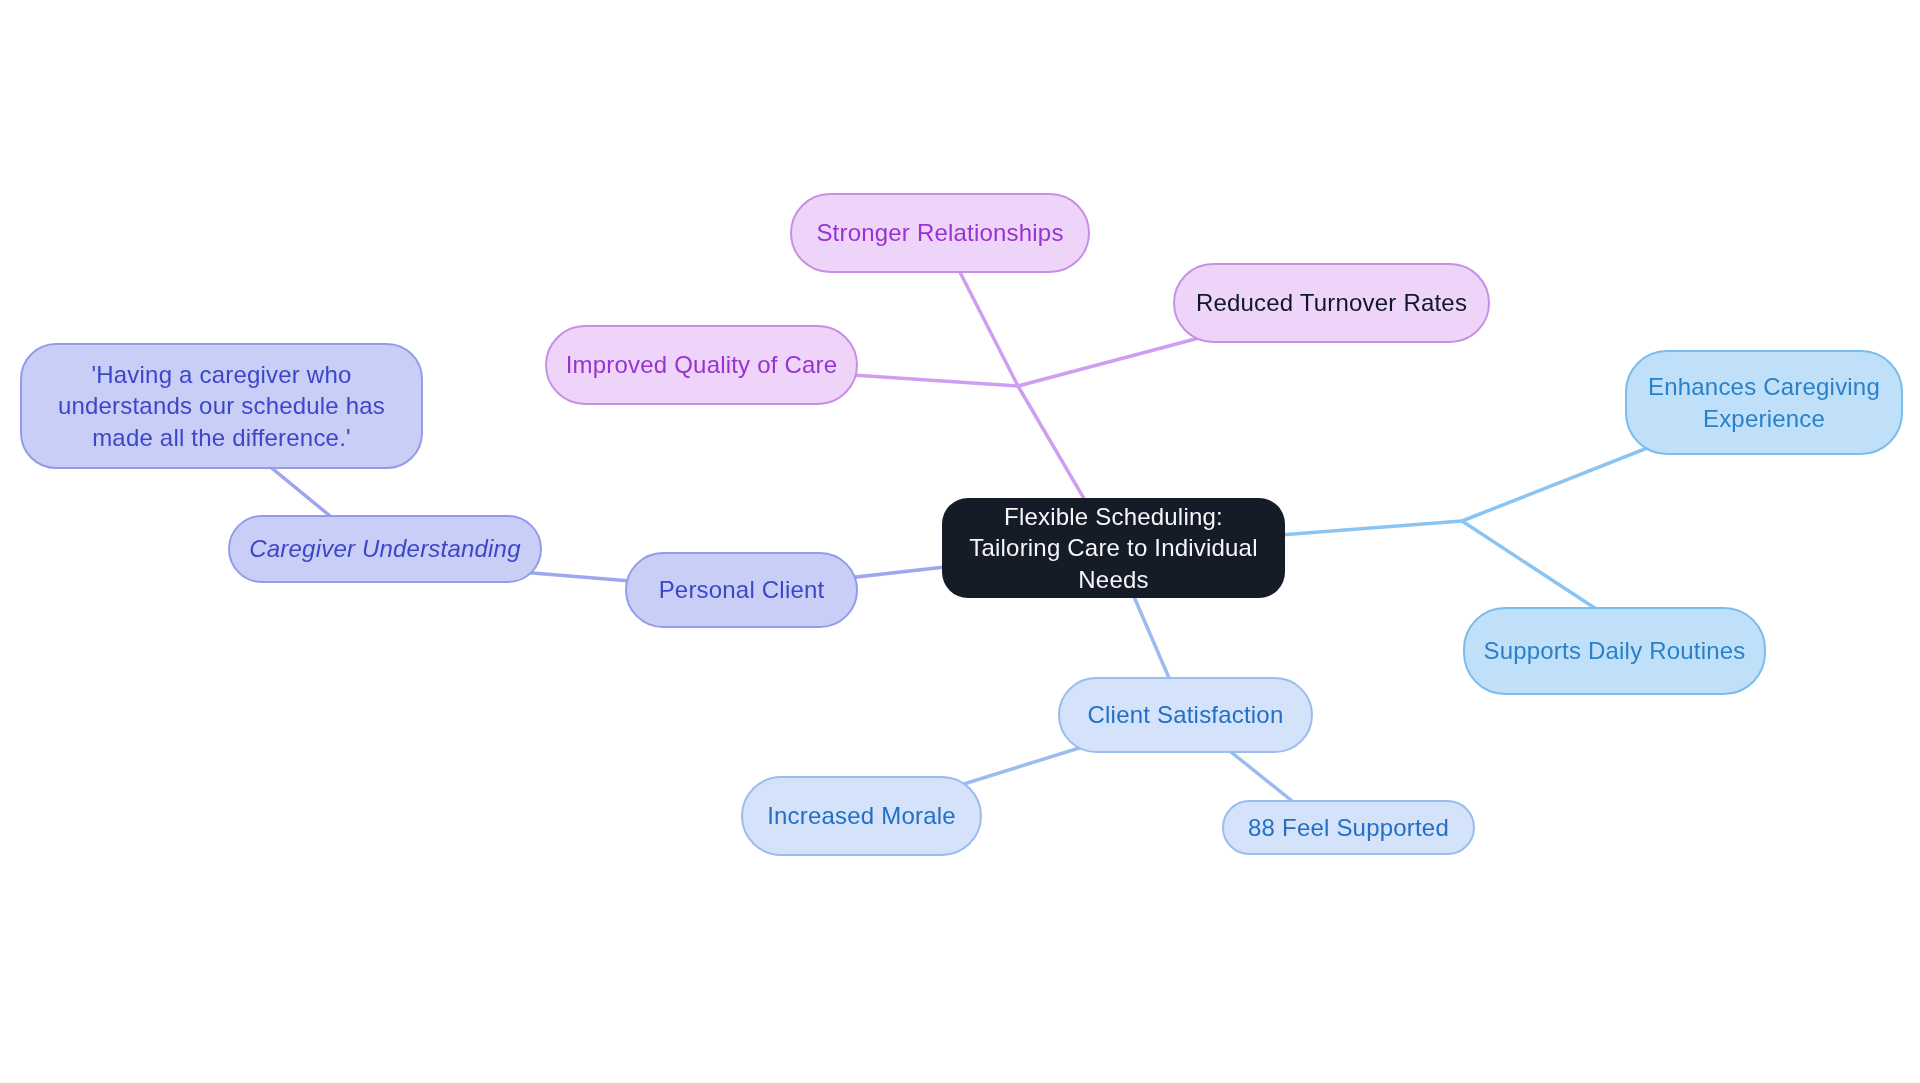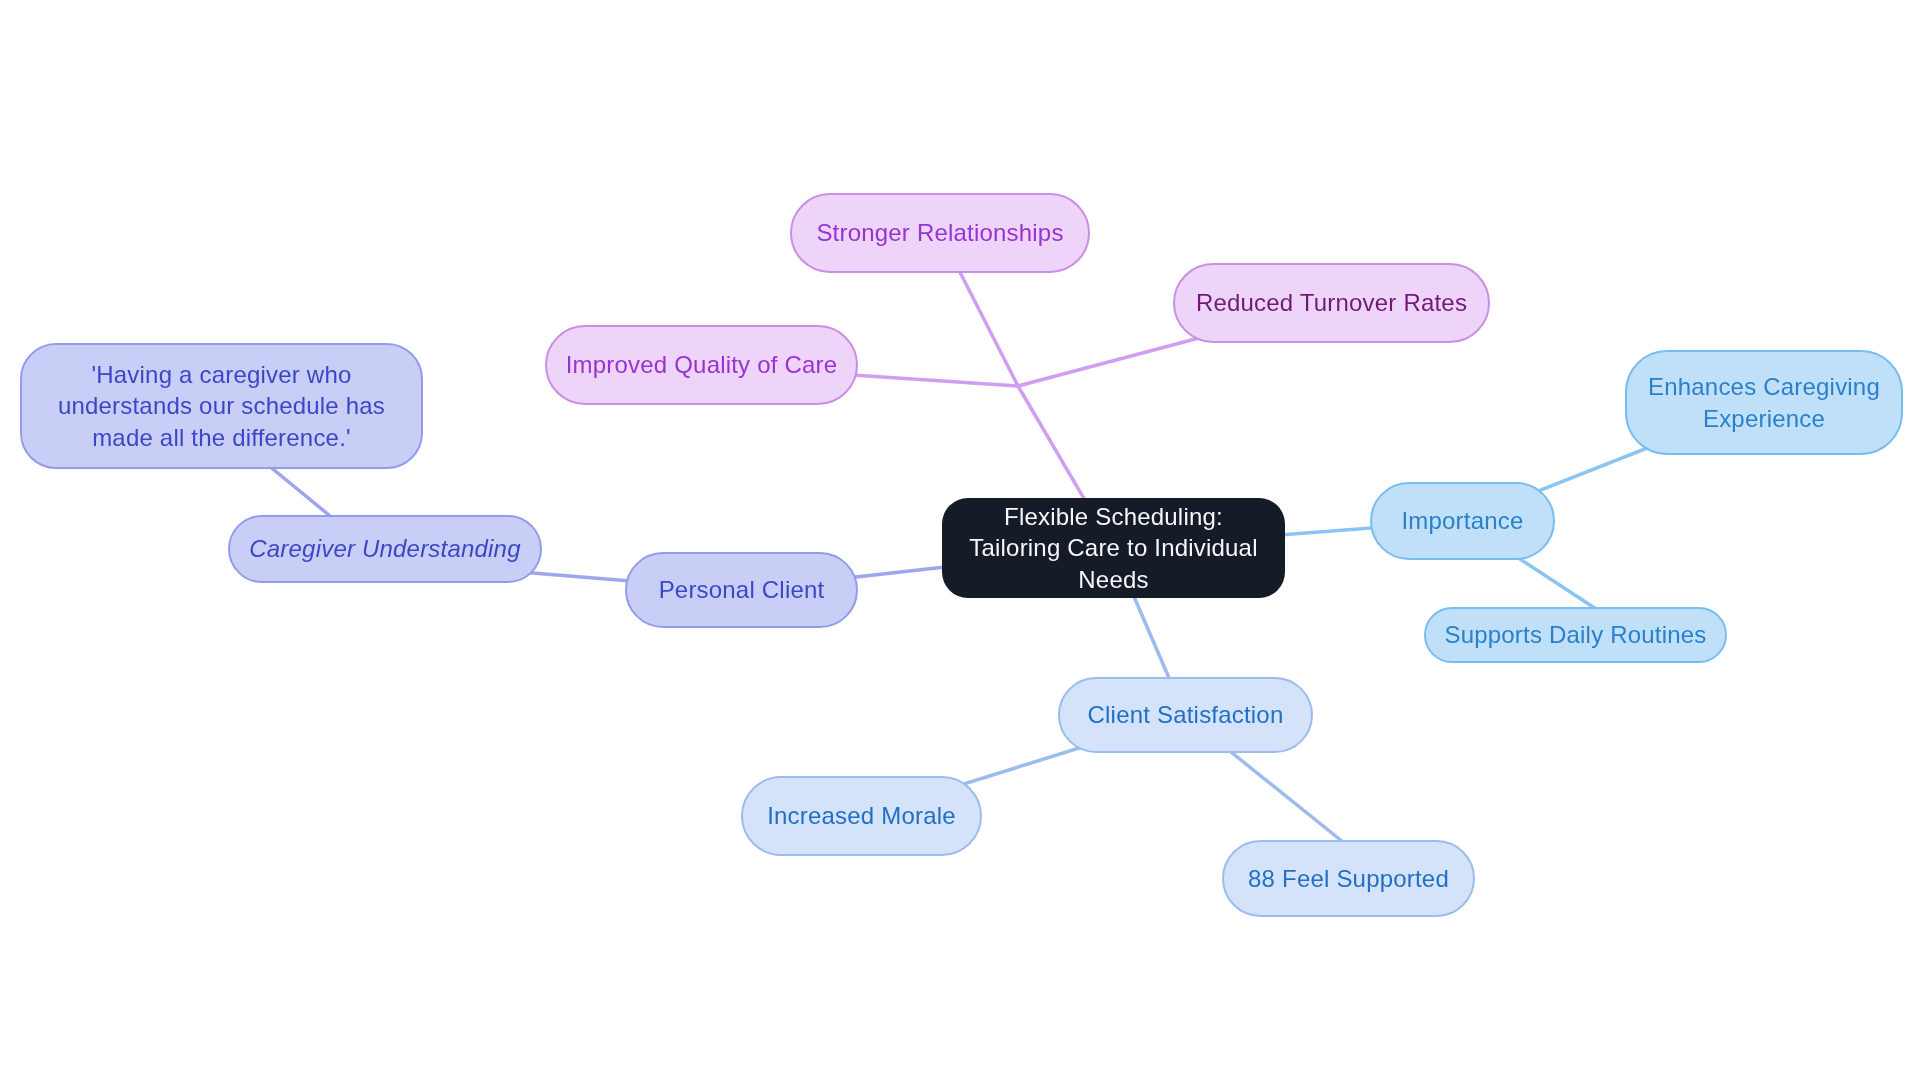--- a/index.html
+++ b/index.html
@@ -47,24 +47,24 @@
     font-size: 24px;
   }
   
   #n-central   { left: 942px;  top: 498px; width: 343px; height: 100px; }
   #n-benefits  { left: 940px;  top: 345px; width: 157px; height: 82px;  }
   #n-stronger  { left: 790px;  top: 193px; width: 300px; height: 80px;  }
   #n-reduced   { left: 1173px; top: 263px; width: 317px; height: 80px;  }
   #n-improved  { left: 545px;  top: 325px; width: 313px; height: 80px;  }
   #n-importance{ left: 1370px; top: 482px; width: 185px; height: 78px;  }
   #n-enhances  { left: 1625px; top: 350px; width: 278px; height: 105px; }
-  #n-supports  { left: 1424px; top: 607px; width: 303px; height: 56px;  }
+  #n-supports  { left: 1463px; top: 607px; width: 303px; height: 88px;  }
   #n-client    { left: 1058px; top: 677px; width: 255px; height: 76px;  }
   #n-morale    { left: 741px;  top: 776px; width: 241px; height: 80px;  }
-  #n-supported { left: 1222px; top: 840px; width: 253px; height: 77px;  }
+  #n-supported { left: 1222px; top: 800px; width: 253px; height: 55px;  }
   #n-personal  { left: 625px;  top: 552px; width: 233px; height: 76px;  }
   #n-caregiver { left: 228px;  top: 515px; width: 314px; height: 68px; font-style: italic;  }
   #n-quote     { left: 20px;   top: 343px; width: 403px; height: 126px; border-radius: 36px; padding: 0 24px; }
 </style>
 </head>
 <body>
 
 <div class="canvas">
 
   <svg class="edges" width="1920" height="1083" viewBox="0 0 1920 1083" xmlns="http://www.w3.org/2000/svg">
@@ -79,24 +79,23 @@
     <line x1="1185" y1="715" x2="861" y2="816" stroke="#9dbcee"></line>
     <line x1="1185" y1="715" x2="1348" y2="846" stroke="#9dbcee"></line>
     <line x1="1113" y1="548" x2="741" y2="590" stroke="#9fa7ec"></line>
     <line x1="741" y1="590" x2="385" y2="561" stroke="#9fa7ec"></line>
     <line x1="385" y1="561" x2="196" y2="406" stroke="#9fa7ec"></line>
   </svg>
 
   <div id="n-central" class="node central" style="background: rgb(21, 27, 39); color: rgb(245, 247, 250);">Flexible Scheduling: Tailoring Care to Individual Needs</div>
 
   <div id="n-stronger" class="node" style="background: rgb(238, 212, 249); border-color: rgb(201, 143, 229); color: rgb(152, 51, 209);">Stronger Relationships</div>
-  <div id="n-reduced" class="node" style="background: rgb(238, 212, 249); border-color: rgb(201, 143, 229); color: #701a75;">Reduced Turnover Rates</div>
+  <div id="n-reduced" class="node" style="background: rgb(238, 212, 249); border-color: rgb(201, 143, 229); color: #0f172a;">Reduced Turnover Rates</div>
   <div id="n-improved" class="node" style="background: rgb(238, 212, 249); border-color: rgb(201, 143, 229); color: rgb(152, 51, 209);">Improved Quality of Care</div>
 
-  <div id="n-importance" class="node" style="background: rgb(191, 224, 248); border-color: rgb(121, 189, 238); color: rgb(42, 128, 202);">Importance</div>
   <div id="n-enhances" class="node" style="background: rgb(191, 224, 248); border-color: rgb(121, 189, 238); color: rgb(42, 128, 202);">Enhances Caregiving Experience</div>
   <div id="n-supports" class="node" style="background: rgb(191, 224, 248); border-color: rgb(121, 189, 238); color: rgb(42, 128, 202);">Supports Daily Routines</div>
 
   <div id="n-client" class="node" style="background: rgb(212, 227, 250); border-color: rgb(154, 188, 238); color: rgb(35, 111, 198);">Client Satisfaction</div>
   <div id="n-morale" class="node" style="background: rgb(212, 227, 250); border-color: rgb(154, 188, 238); color: rgb(35, 111, 198);">Increased Morale</div>
   <div id="n-supported" class="node" style="background: rgb(212, 227, 250); border-color: rgb(154, 188, 238); color: rgb(35, 111, 198);">88 Feel Supported</div>
 
   <div id="n-personal" class="node" style="background: rgb(201, 206, 246); border-color: rgb(146, 156, 233); color: rgb(60, 71, 200);">Personal Client</div>
   <div id="n-caregiver" class="node" style="background: rgb(201, 206, 246); border-color: rgb(146, 156, 233); color: rgb(60, 71, 200);">Caregiver Understanding</div>
   <div id="n-quote" class="node" style="background: rgb(201, 206, 246); border-color: rgb(146, 156, 233); color: rgb(60, 71, 200);">'Having a caregiver who understands our schedule has made all the difference.'</div>

